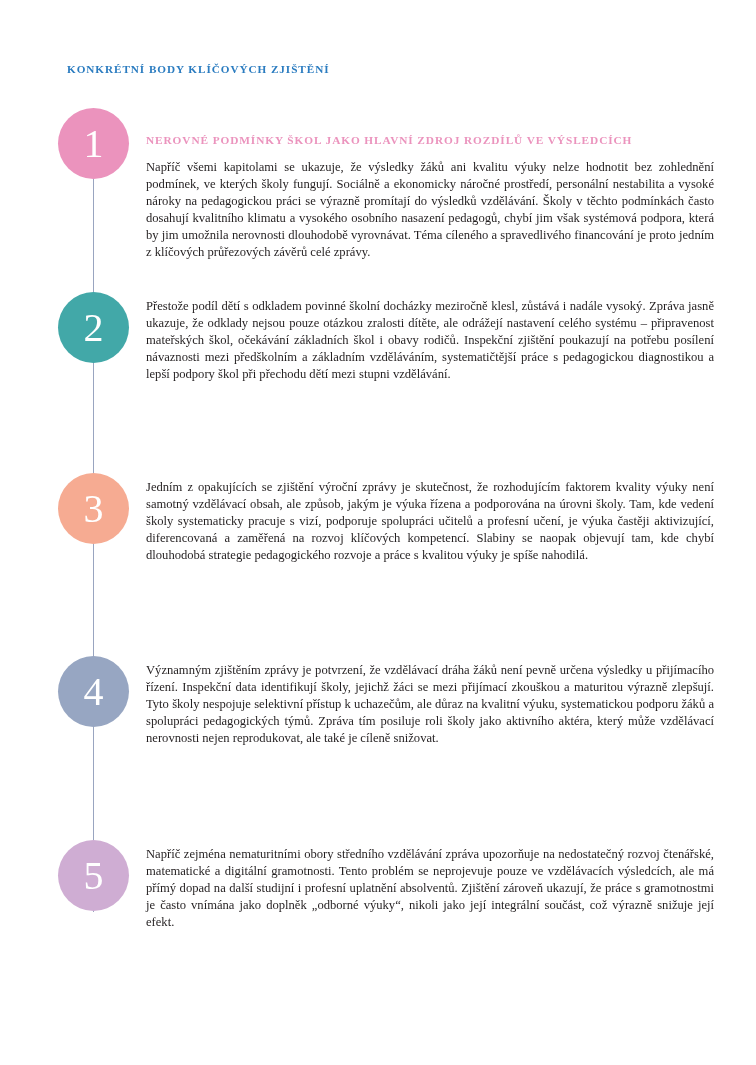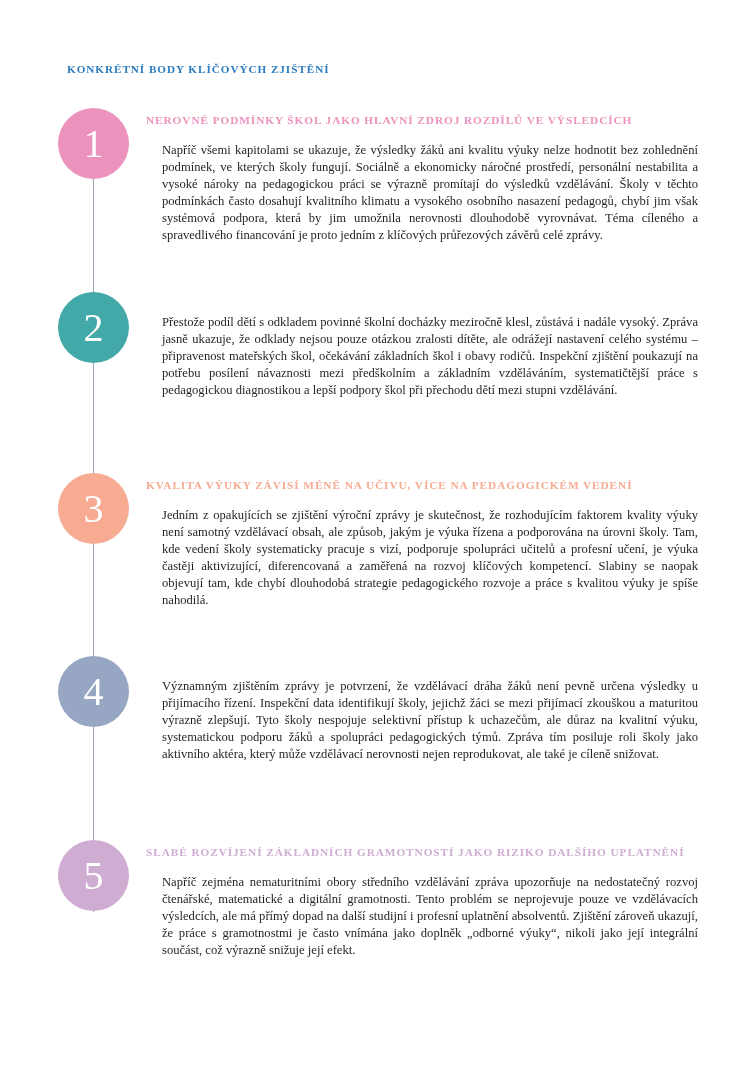--- a/index.html
+++ b/index.html
@@ -96,21 +96,21 @@
   }
 
   .item-text {
     font-family: "Liberation Serif", "DejaVu Serif", serif;
     font-size: 12.6px;
     line-height: 17.1px;
     text-align: justify;
     text-justify: inter-word;
     hyphens: auto;
     -webkit-hyphens: auto;
-    margin: 16px;
+    margin: 0;
     color: #231f20;
   }
 
   
   #item-1 { top: 108px; }
   #item-2 { top: 292px; }
   #item-3 { top: 473px; }
   #item-4 { top: 656px; }
   #item-5 { top: 840px; }
 
@@ -124,49 +124,47 @@
 
   <div class="page-kicker" style="color: rgb(43, 124, 192);">Konkrétní body klíčových zjištění</div>
 
   <div class="timeline-rule" style="background: rgb(135, 149, 181);"></div>
 
   <div class="items">
 
     <div class="item" id="item-1">
       <div class="bullet" style="background: rgb(235, 147, 189);">1</div>
       <div class="body-col">
-        <h2 class="item-heading" style="color: rgb(235, 147, 189);">Nerovné podmínky škol jako hlavní zdroj rozdílů ve výsledcích</h2>
+        <h2 class="item-heading" style="color: rgb(235, 147, 189); margin-top: 20px;">Nerovné podmínky škol jako hlavní zdroj rozdílů ve výsledcích</h2>
         <p class="item-text">Napříč všemi kapitolami se ukazuje, že výsledky žáků ani kvalitu výuky nelze hodnotit bez zohlednění podmínek, ve kterých školy fungují. Sociálně a ekonomicky náročné prostředí, personální nestabilita a vysoké nároky na pedagogickou práci se výrazně promítají do výsledků vzdělávání. Školy v těchto podmínkách často dosahují kvalitního klimatu a vysokého osobního nasazení pedagogů, chybí jim však systémová podpora, která by jim umožnila nerovnosti dlouhodobě vyrovnávat. Téma cíleného a spravedlivého financování je proto jedním z klíčových průřezových závěrů celé zprávy.</p>
       </div>
     </div>
 
     <div class="item" id="item-2">
       <div class="bullet" style="background: rgb(66, 168, 168);">2</div>
       <div class="body-col">
         <p class="item-text">Přestože podíl dětí s odkladem povinné školní docházky meziročně klesl, zůstává i nadále vysoký. Zpráva jasně ukazuje, že odklady nejsou pouze otázkou zralosti dítěte, ale odrážejí nastavení celého systému – připravenost mateřských škol, očekávání základních škol i obavy rodičů. Inspekční zjištění poukazují na potřebu posílení návaznosti mezi předškolním a základním vzděláváním, systematičtější práce s pedagogickou diagnostikou a lepší podpory škol při přechodu dětí mezi stupni vzdělávání.</p>
       </div>
     </div>
 
     <div class="item" id="item-3">
       <div class="bullet" style="background: rgb(246, 171, 146);">3</div>
       <div class="body-col">
-        <h2 class="item-heading" style="color: rgb(246, 171, 146);">Kvalita výuky závisí méně na učivu, více na pedagogickém vedení</h2>
         <p class="item-text">Jedním z opakujících se zjištění výroční zprávy je skutečnost, že rozhodujícím faktorem kvality výuky není samotný vzdělávací obsah, ale způsob, jakým je výuka řízena a podporována na úrovni školy. Tam, kde vedení školy systematicky pracuje s vizí, podporuje spolupráci učitelů a profesní učení, je výuka častěji aktivizující, diferencovaná a zaměřená na rozvoj klíčových kompetencí. Slabiny se naopak objevují tam, kde chybí dlouhodobá strategie pedagogického rozvoje a práce s kvalitou výuky je spíše nahodilá.</p>
       </div>
     </div>
 
     <div class="item" id="item-4">
       <div class="bullet" style="background: rgb(151, 166, 194);">4</div>
       <div class="body-col">
         <p class="item-text">Významným zjištěním zprávy je potvrzení, že vzdělávací dráha žáků není pevně určena výsledky u přijímacího řízení. Inspekční data identifikují školy, jejichž žáci se mezi přijímací zkouškou a maturitou výrazně zlepšují. Tyto školy nespojuje selektivní přístup k uchazečům, ale důraz na kvalitní výuku, systematickou podporu žáků a spolupráci pedagogických týmů. Zpráva tím posiluje roli školy jako aktivního aktéra, který může vzdělávací nerovnosti nejen reprodukovat, ale také je cíleně snižovat.</p>
       </div>
     </div>
 
     <div class="item" id="item-5">
       <div class="bullet" style="background: rgb(207, 173, 211);">5</div>
       <div class="body-col">
-        <h2 class="item-heading" style="color: rgb(207, 173, 211);">Slabé rozvíjení základních gramotností jako riziko dalšího uplatnění</h2>
         <p class="item-text">Napříč zejména nematuritními obory středního vzdělávání zpráva upozorňuje na nedostatečný rozvoj čtenářské, matematické a digitální gramotnosti. Tento problém se neprojevuje pouze ve vzdělávacích výsledcích, ale má přímý dopad na další studijní i profesní uplatnění absolventů. Zjištění zároveň ukazují, že práce s gramotnostmi je často vnímána jako doplněk „odborné výuky“, nikoli jako její integrální součást, což výrazně snižuje její efekt.</p>
       </div>
     </div>
 
   </div>
 </div>
 
 </body></html>

